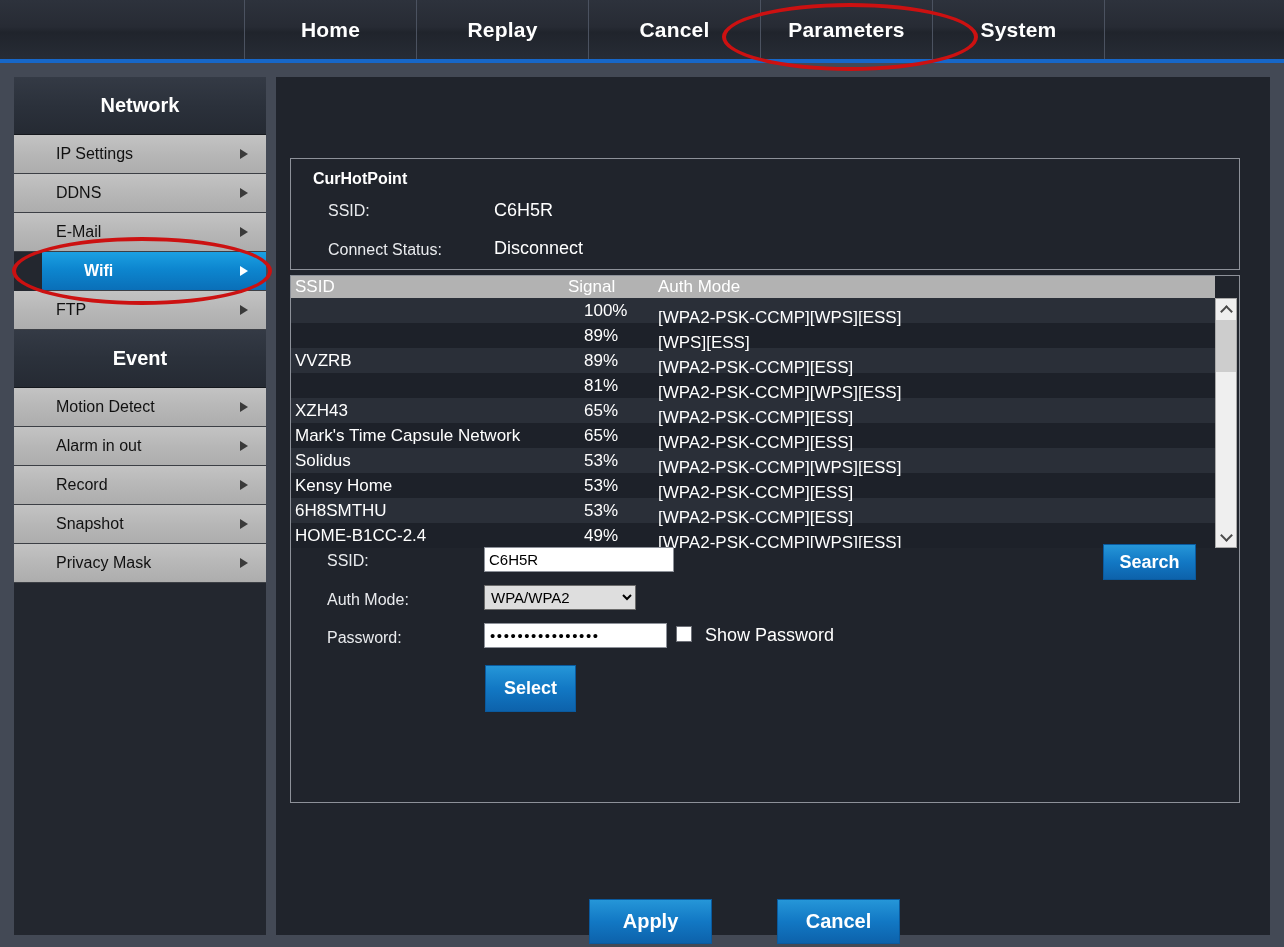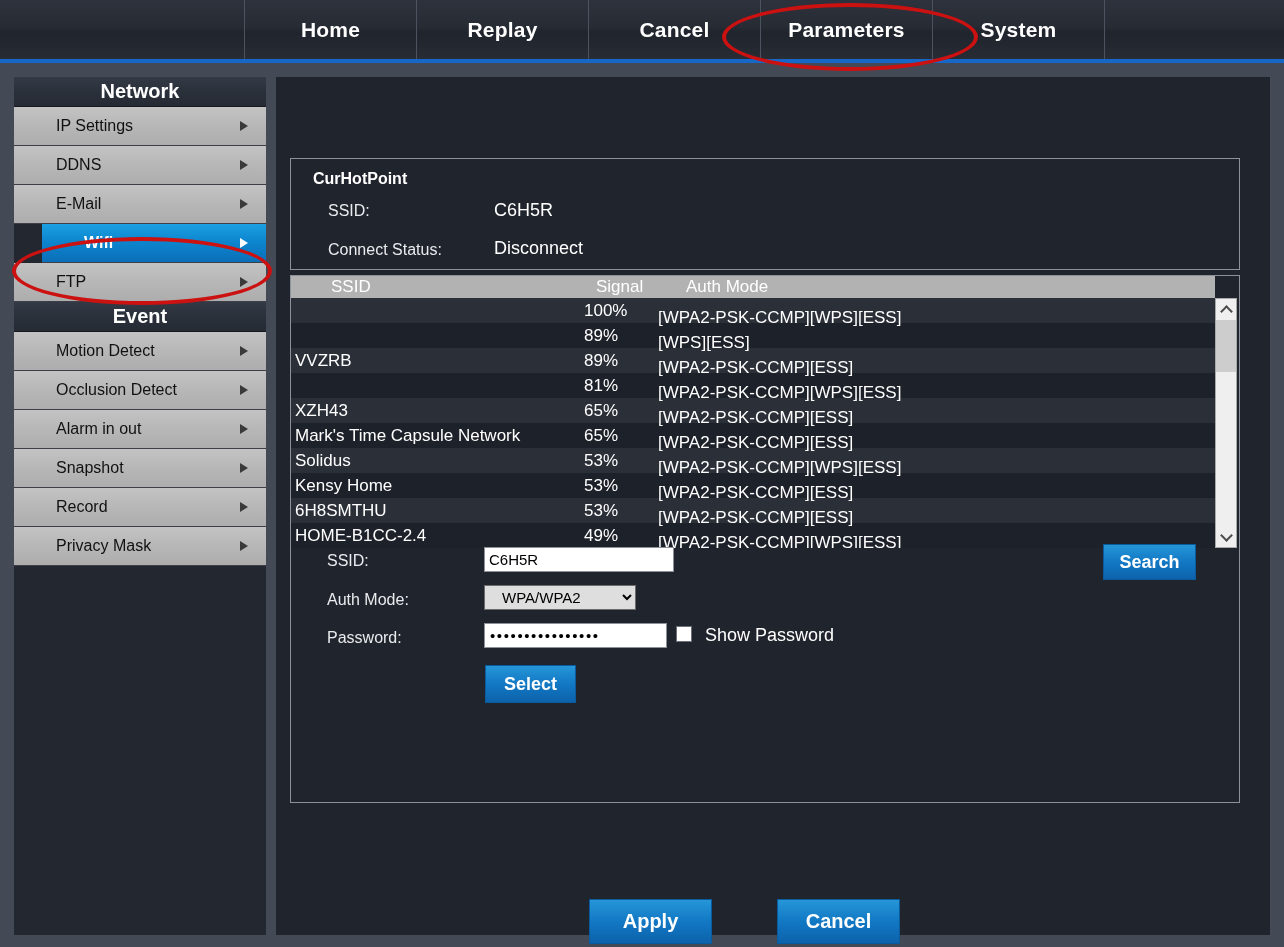--- a/index.html
+++ b/index.html
@@ -36,21 +36,21 @@
   .nav-tab.system{ width:172px; border-right:1px solid #4b5260;}
   .nav-tail{ flex:1; height:59px; }
 
   
   .sidebar{
     position:absolute; left:14px; top:77px; width:252px; height:858px;
     background:#23272f;
     z-index:1;
   }
   .side-group{
-    height:30px;
+    height:58px;
     background:linear-gradient(to bottom,#343a45 0%,#2b313b 50%,#252a33 100%);
     color:#ffffff; font-size:20px; font-weight:bold;
     display:flex; align-items:center; justify-content:center;
     border-bottom:1px solid #15181d;
   }
   .side-item{
     height:39px;
     background:linear-gradient(to bottom,#c3c3c3 0%,#b7b7b7 50%,#adadad 100%);
     color:#111111; font-size:16px;
     display:flex; align-items:center;
@@ -116,21 +116,21 @@
 
   
   .tbl{
     position:absolute; left:0px; top:0px; width:924px; height:272px;
     overflow:hidden;
   }
   .tbl-head{
     display:flex; height:22px; align-items:center;
     background:#b2b2b2; color:#ffffff; font-size:17px;
   }
-  .tbl-head .c-ssid{ width:277px; padding-left:12px;margin-left:28px; }
+  .tbl-head .c-ssid{ width:277px; padding-left:4px; }
   .tbl-head .c-sig{ width:68px; }
   .tbl-head .c-auth{ flex:1; padding-left:22px; }
   .tbl-row{
     display:flex; height:25px; align-items:center;
     color:#ffffff; font-size:17px; cursor:pointer;
   }
   .tbl-row.odd{ background:#2a2f38; }
   .tbl-row.even{ background:#1d2129; }
   .tbl-row .c-ssid{ width:277px; padding-left:4px; white-space:nowrap; overflow:hidden; }
   .tbl-row .c-sig{ width:68px; text-align:left; padding-left:16px;}
@@ -162,21 +162,21 @@
     position:absolute;
     background:#ffffff; border:1px solid #8d9199;
     color:#000; font-size:15px;
     padding:2px 4px;
     font-family:"Liberation Sans", sans-serif;
   }
   .sel{
     position:absolute;
     background:#dedede; border:1px solid #6b6b6b;
     color:#000; font-size:15px;
-    padding:1px 13px;
+    padding:1px 2px;
     font-family:"Liberation Sans", sans-serif;
   }
   .pwd-dots{
     position:absolute; background:#ffffff; border:1px solid #8d9199;
     color:#000; font-size:15px; letter-spacing:1.6px;
     display:flex; align-items:center; padding-left:5px;
     overflow:hidden;
   }
   .chk2{
     position:absolute; width:16px; height:16px;
@@ -244,33 +244,29 @@
     <span class="arrow"></span>
   </div>
 
   <div class="side-group">Event</div>
 
   <div class="side-item">
     <span>Motion Detect</span>
     <span class="arrow"></span>
   </div>
   <div class="side-item">
-    <span>Occlusion Detect</span>
-    <span class="arrow"></span>
-  </div>
-  <div class="side-item">
     <span>Alarm in out</span>
     <span class="arrow"></span>
   </div>
   <div class="side-item">
+    <span>Record</span>
+    <span class="arrow"></span>
+  </div>
+  <div class="side-item">
     <span>Snapshot</span>
-    <span class="arrow"></span>
-  </div>
-  <div class="side-item">
-    <span>Record</span>
     <span class="arrow"></span>
   </div>
   <div class="side-item">
     <span>Privacy Mask</span>
     <span class="arrow"></span>
   </div>
 
 </div>
 
 <div class="content">
@@ -364,21 +360,21 @@
       <option>WPA/WPA2</option>
     </select>
 
     <div class="form-label" style="left:36px; top:353px;">Password:</div>
     <div class="pwd-dots" style="left:193px; top:347px; width:183px; height:25px;">••••••••••••••••</div>
     <div class="chk2" style="left:385px; top:350px;"></div>
     <div class="showpw-label" style="left:414px; top:349px;">Show Password</div>
 
     <div class="btn-blue" style="left: 812px; width: 93px; height: 36px; top: 268px;">Search</div>
 
-    <div class="btn-blue" style="left:194px; top:389px; width:91px; height:38px;">Select</div>
+    <div class="btn-blue" style="left:194px; top:389px; width:91px; height:47px;">Select</div>
   </div>
 
   <div class="btn-blue" style="left:313px; top:822px; width:123px; height:45px; font-size:20px;">Apply</div>
   <div class="btn-blue" style="left:501px; top:822px; width:123px; height:45px; font-size:20px;">Cancel</div>
 
 </div>
 
 <div class="annot annot-params"></div>
 <div class="annot annot-wifi"></div>
 

